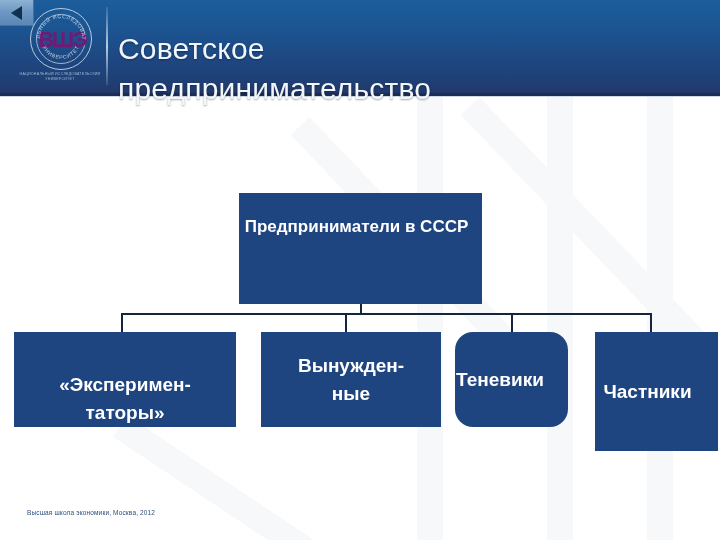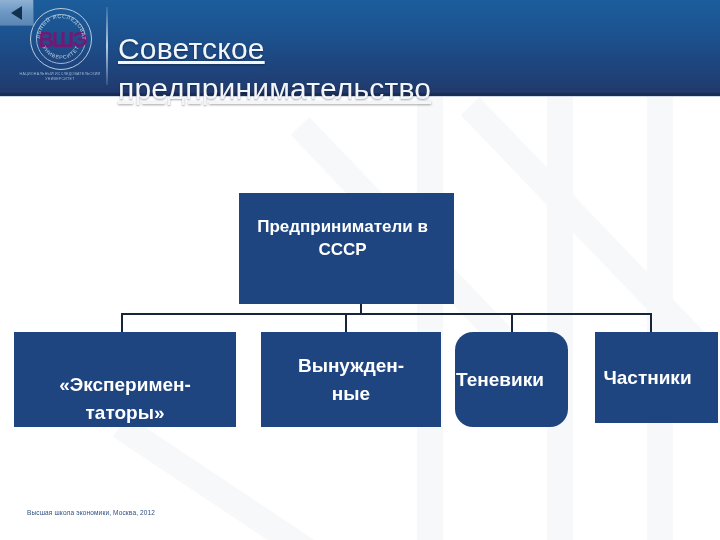--- a/index.html
+++ b/index.html
@@ -141,40 +141,39 @@
     position: absolute;
     left: 118px; top: 9px;
     width: 590px;
     color: #f2f6fb;
     font-size: 30px;
     line-height: 40px;
     font-weight: normal;
     letter-spacing: 0.2px;
     text-shadow: 0 1px 2px rgba(0,0,0,.35);
     white-space: pre-line;
-    text-decoration: underline;
   }
 
   
   .node {
     position: absolute;
     background: #1f4581;
     color: #ffffff;
     font-weight: bold;
     display: flex;
     align-items: center;
     justify-content: center;
     text-align: center;
     box-sizing: border-box;
     line-height: 24px;
     white-space: pre-line;
   }
   .node-root {
     left: 239px; top: 193px;
-    width: 215px; height: 111px;
+    width: 243px; height: 111px;
     font-size: 17px;
     line-height: 23px;
     align-items: flex-start;
     padding-top: 22px;
   }
   .node-root .node-label { width: 258px; margin-left: -8px; }
 
   .node-1 {
     left: 14px; top: 332px;
     width: 222px; height: 95px;
@@ -190,21 +189,21 @@
   }
   .node-3 {
     left: 455px; top: 332px;
     width: 113px; height: 95px;
     font-size: 19px;
     border-radius: 18px;
   }
   .node-3 .node-label { width: 160px; margin-left: -23px; }
   .node-4 {
     left: 595px; top: 332px;
-    width: 123px; height: 91px;
+    width: 123px; height: 119px;
     font-size: 19px;
   }
   .node-4 .node-label { width: 165px; margin-left: -18px; }
 
   
   .conn {
     position: absolute;
     background: #16243d;
   }
   .conn-stem {

